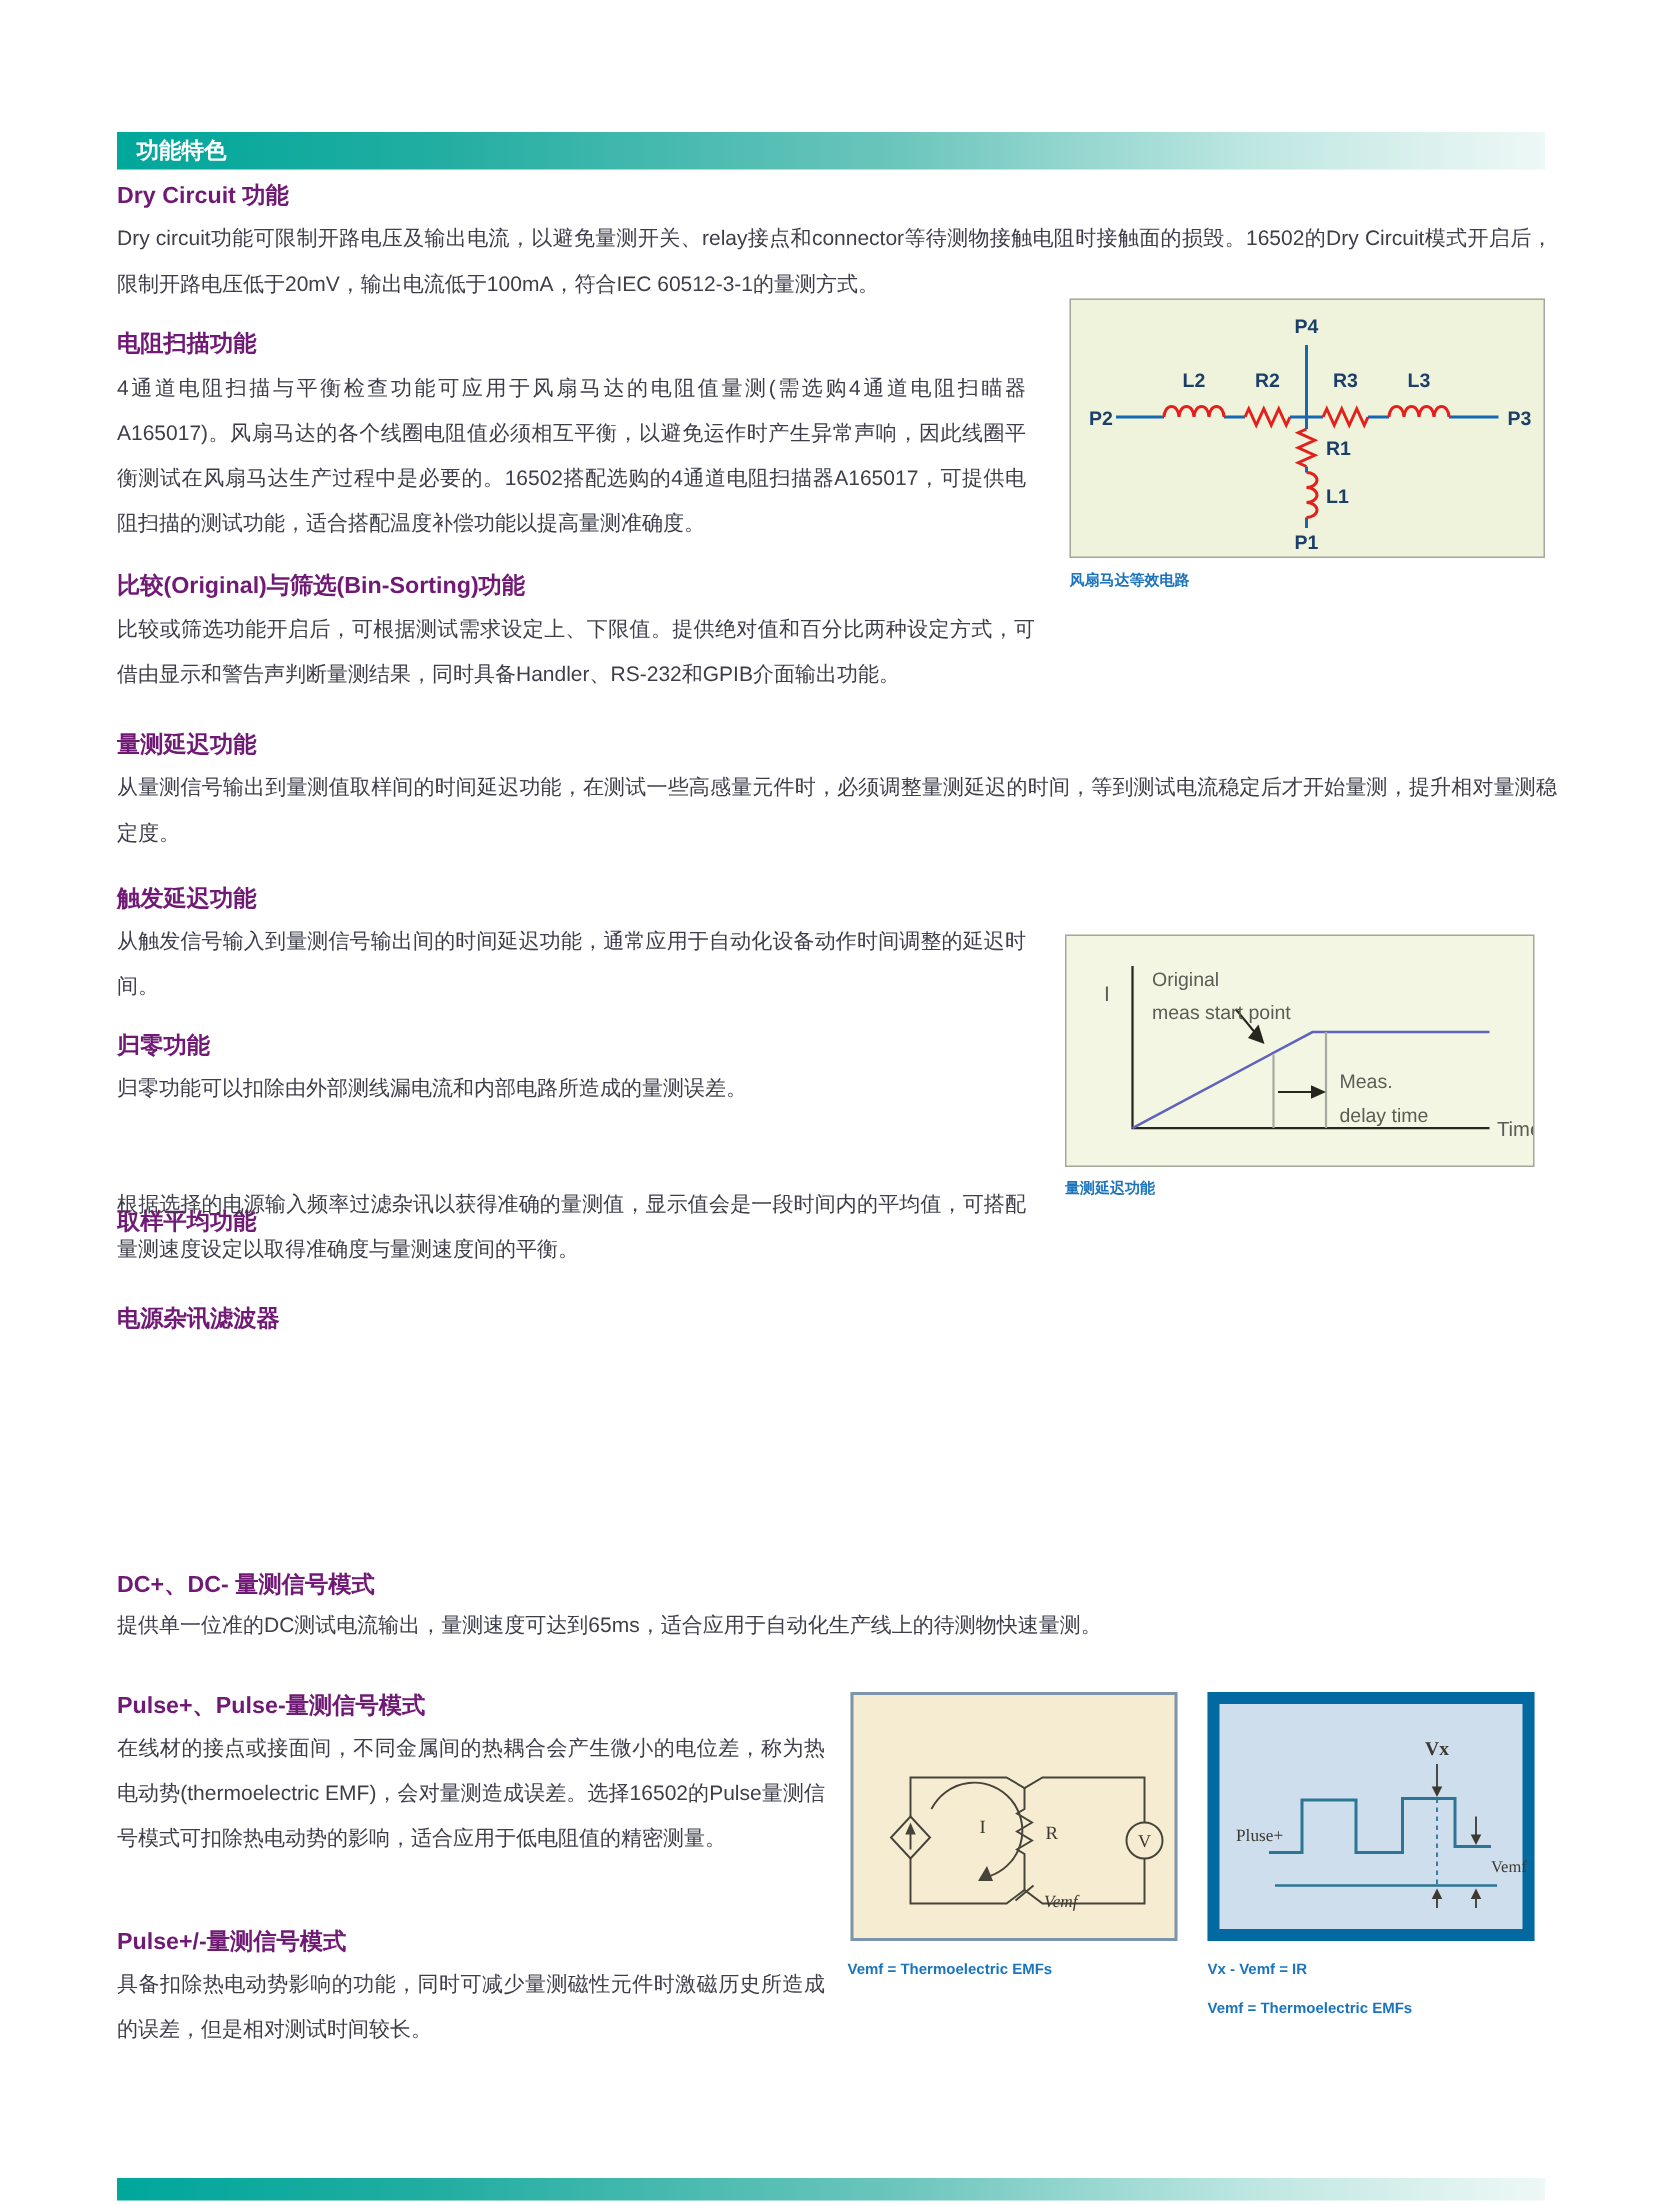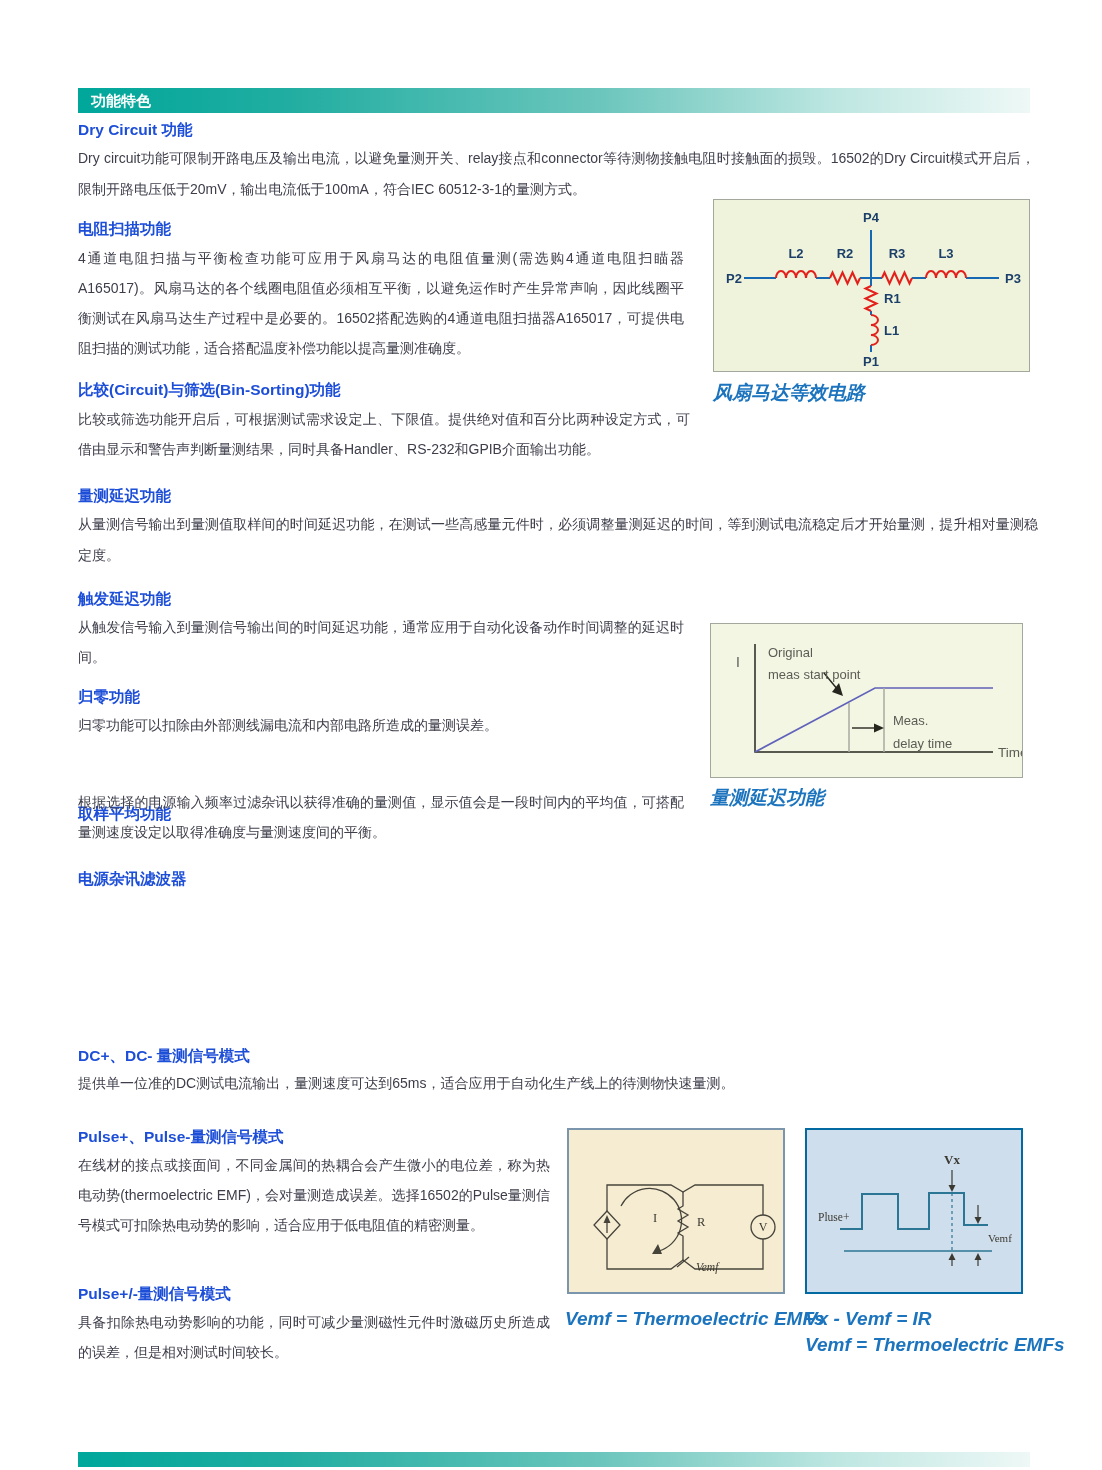--- a/index.html
+++ b/index.html
@@ -1,28 +1,28 @@
 <!DOCTYPE html>
 <html><head>
 <meta charset="utf-8">
 <style>
   html,body{margin:0;padding:0;background:#ffffff;}
   .page{position:relative;width:1102px;height:1470px;background:#ffffff;
         font-family:"Liberation Sans","DejaVu Sans",sans-serif;overflow:hidden;}
   .bar{position:absolute;left:78px;width:952px;height:25px;box-sizing:border-box;
        background:linear-gradient(90deg,#00a79b 0%,#21ada1 22%,#6cc6bd 55%,#bfe7e2 80%,#eef8f6 100%);
        color:#ffffff;font-weight:bold;font-size:15px;line-height:25px;padding-left:13px;}
-  .h{position:absolute;font-size:15.5px;font-weight:bold;color:#1d4ed8;white-space:nowrap;}
+  .h{position:absolute;font-size:15.5px;font-weight:bold;color:#701a75;white-space:nowrap;}
   .p{position:absolute;font-size:14px;color:#3e3e4b;line-height:30px;text-align:justify;}
-  .cap{position:absolute;font-size:19px;font-weight:bold;color:#1b74bd;white-space:nowrap;font-style:italic;}
+  .cap{position:absolute;font-size:10px;font-weight:bold;color:#1b74bd;white-space:nowrap;}
   .diagram{position:absolute;box-sizing:border-box;}
   .dg-olive{background:#eff3dc;border:1px solid #a3a89c;}
   .dg-olive2{background:#f3f6e3;border:1px solid #a3a89c;}
   .dg-cream{background:#f6ecd2;border:2px solid #7b95ad;}
-  .dg-blue{background:#cfdeec;border:2px solid #0369a1;}
+  .dg-blue{background:#cfdeec;border:8px solid #0369a1;}
   svg{display:block;}
   .footbar{position:absolute;left:78px;top:1452px;width:952px;height:15px;
        background:linear-gradient(90deg,#00a79b 0%,#21ada1 22%,#6cc6bd 55%,#bfe7e2 80%,#eef8f6 100%);}
 </style>
 </head>
 <body>
 
 <div class="page">
 
   <div class="bar" style="top:88px;">
@@ -57,21 +57,21 @@
         <text x="131" y="58" text-anchor="middle">R2</text>
         <text x="183" y="58" text-anchor="middle">R3</text>
         <text x="232" y="58" text-anchor="middle">L3</text>
         <text x="170" y="103">R1</text>
         <text x="170" y="135">L1</text>
       </g>
     </svg>
   </div>
   <div class="cap" style="left:713px;top:380px;">风扇马达等效电路</div>
 
-  <div class="h" style="left:78px;top:380px;">比较(Circuit)与筛选(Bin-Sorting)功能</div>
+  <div class="h" style="left:78px;top:380px;">比较(Original)与筛选(Bin-Sorting)功能</div>
   <div class="p" style="left:78px;top:404px;width:612px;">比较或筛选功能开启后，可根据测试需求设定上、下限值。提供绝对值和百分比两种设定方式，可借由显示和警告声判断量测结果，同时具备Handler、RS-232和GPIB介面输出功能。</div>
 
   <div class="h" style="left:78px;top:486px;">量测延迟功能</div>
   <div class="p" style="left:78px;top:509px;width:960px;line-height:31px;">从量测信号输出到量测值取样间的时间延迟功能，在测试一些高感量元件时，必须调整量测延迟的时间，等到测试电流稳定后才开始量测，提升相对量测稳定度。</div>
 
   <div class="h" style="left:78px;top:589px;">触发延迟功能</div>
   <div class="p" style="left:78px;top:612px;width:606px;">从触发信号输入到量测信号输出间的时间延迟功能，通常应用于自动化设备动作时间调整的延迟时间。</div>
 
   <div class="diagram dg-olive2" style="left:710px;top:623px;width:313px;height:155px;">
     <svg width="311" height="153" viewBox="0 0 311 153">

